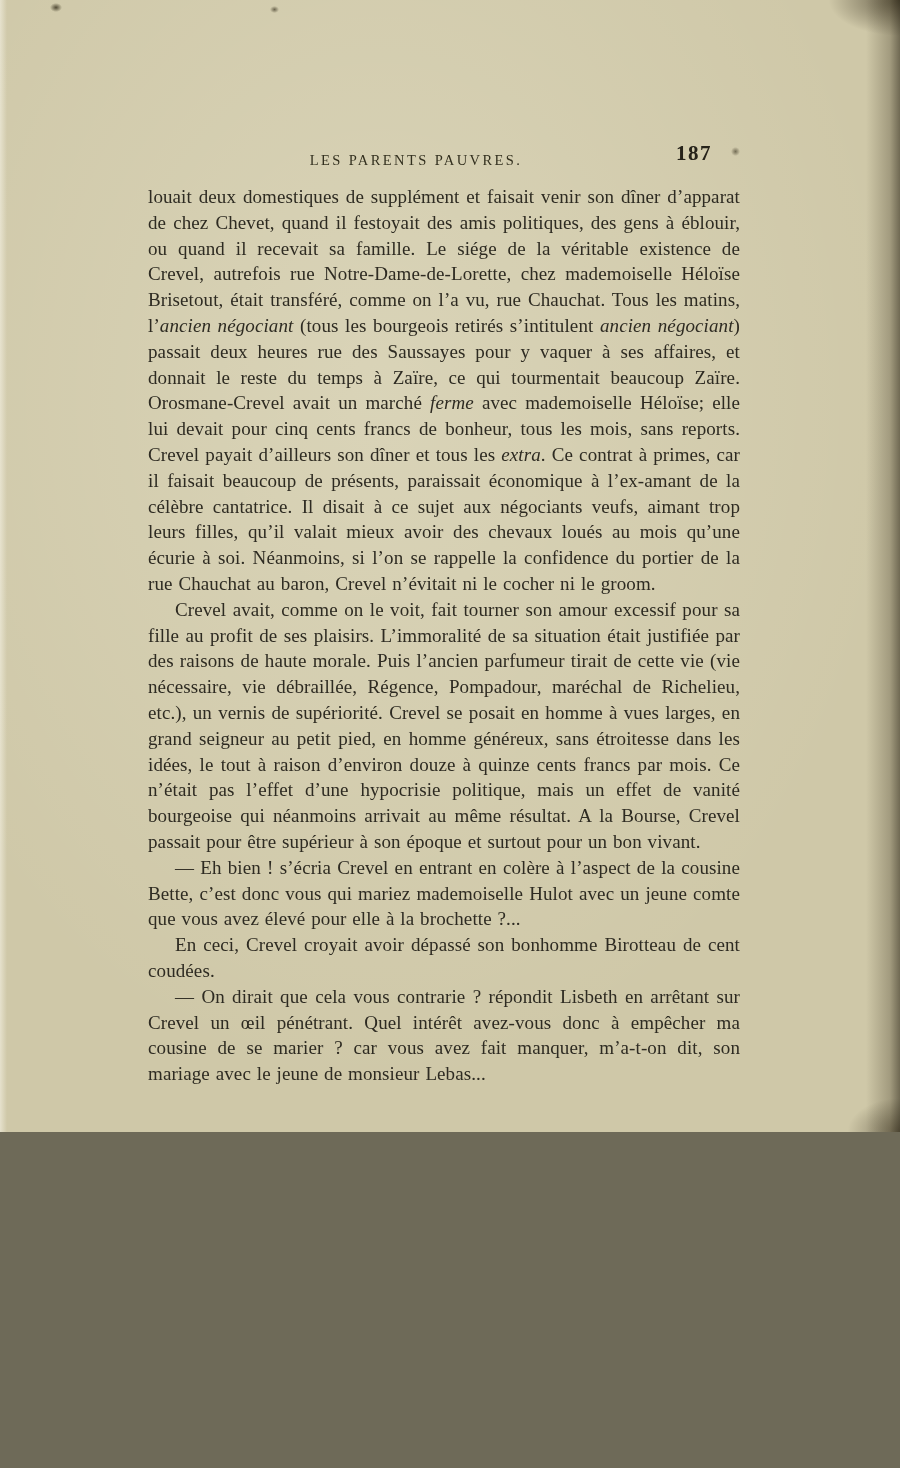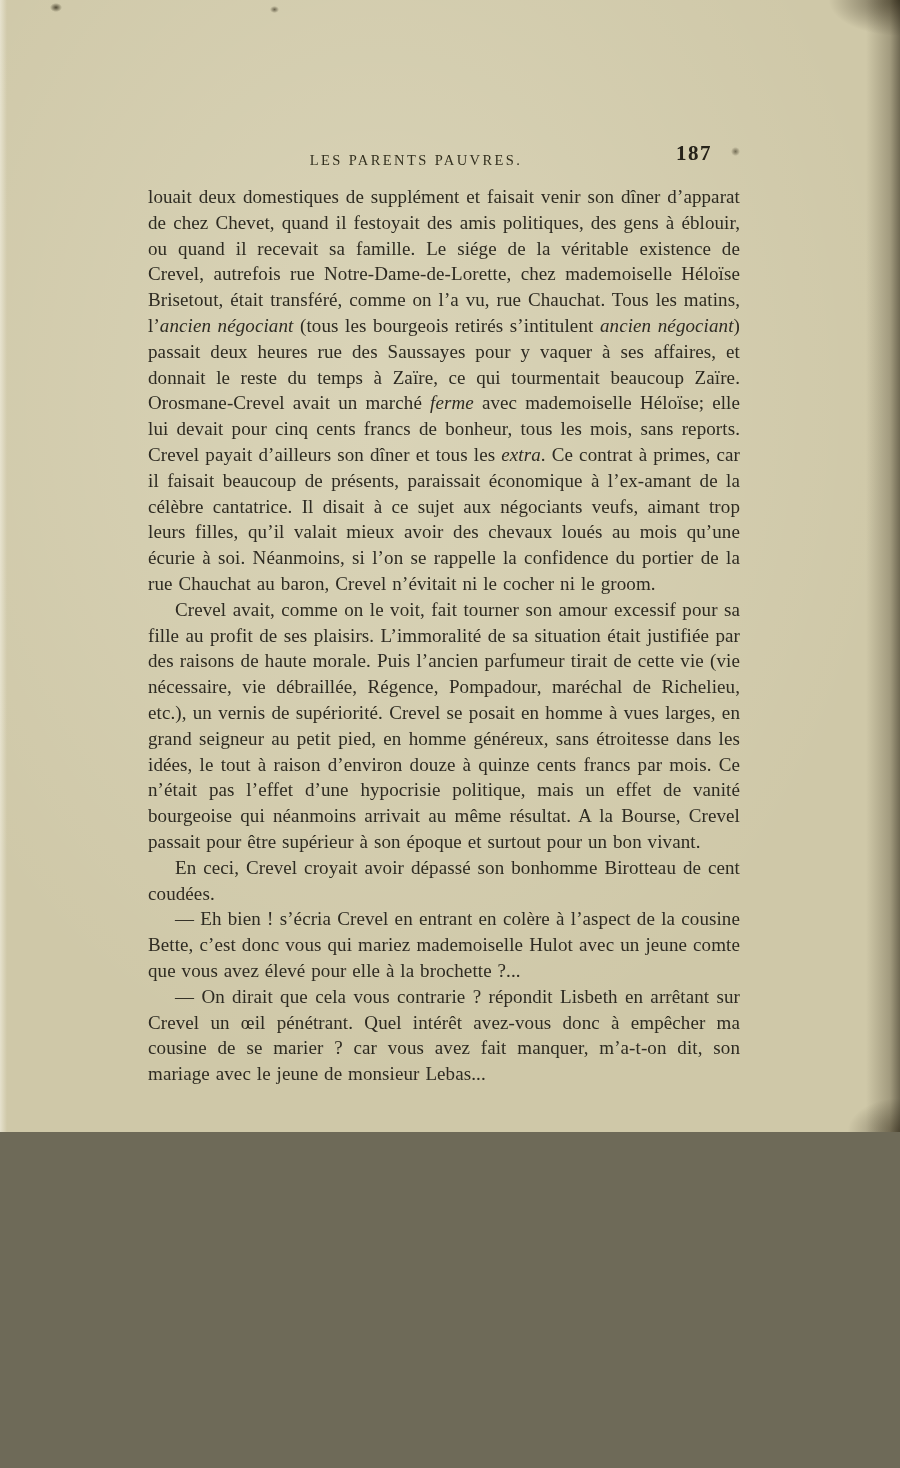--- a/index.html
+++ b/index.html
@@ -56,17 +56,17 @@
   <div class="blemish b3"></div>
 
   <div class="header">
     <span class="running-title">LES PARENTS PAUVRES.</span>
     <span class="page-number">187</span>
   </div>
 
   <div class="body-text">
       <p><span>louait deux domestiques de supplément et faisait venir son dîner d’apparat de chez Chevet, quand il festoyait des amis politiques, des gens à éblouir, ou quand il recevait sa famille. Le siége de la véritable existence de Crevel, autrefois rue Notre-Dame-de-Lorette, chez mademoiselle Héloïse Brisetout, était transféré, comme on l’a vu, rue Chauchat. Tous les matins, l’</span><span class="it">ancien négociant</span><span> (tous les bourgeois retirés s’intitulent </span><span class="it">ancien négociant</span><span>) passait deux heures rue des Saussayes pour y vaquer à ses affaires, et donnait le reste du temps à Zaïre, ce qui tourmentait beaucoup Zaïre. Orosmane-Crevel avait un marché </span><span class="it">ferme</span><span> avec mademoiselle Héloïse; elle lui devait pour cinq cents francs de bonheur, tous les mois, sans reports. Crevel payait d’ailleurs son dîner et tous les </span><span class="it">extra</span><span>. Ce contrat à primes, car il faisait beaucoup de présents, paraissait économique à l’ex-amant de la célèbre cantatrice. Il disait à ce sujet aux négociants veufs, aimant trop leurs filles, qu’il valait mieux avoir des chevaux loués au mois qu’une écurie à soi. Néanmoins, si l’on se rappelle la confidence du portier de la rue Chauchat au baron, Crevel n’évitait ni le cocher ni le groom.</span></p>
       <p class="indent"><span>Crevel avait, comme on le voit, fait tourner son amour excessif pour sa fille au profit de ses plaisirs. L’immoralité de sa situation était justifiée par des raisons de haute morale. Puis l’ancien parfumeur tirait de cette vie (vie nécessaire, vie débraillée, Régence, Pompadour, maréchal de Richelieu, etc.), un vernis de supériorité. Crevel se posait en homme à vues larges, en grand seigneur au petit pied, en homme généreux, sans étroitesse dans les idées, le tout à raison d’environ douze à quinze cents francs par mois. Ce n’était pas l’effet d’une hypocrisie politique, mais un effet de vanité bourgeoise qui néanmoins arrivait au même résultat. A la Bourse, Crevel passait pour être supérieur à son époque et surtout pour un bon vivant.</span></p>
+      <p class="indent"><span>— Eh bien ! s’écria Crevel en entrant en colère à l’aspect de la cousine Bette, c’est donc vous qui mariez mademoiselle Hulot avec un jeune comte que vous avez élevé pour elle à la brochette ?...</span></p>
       <p class="indent"><span>En ceci, Crevel croyait avoir dépassé son bonhomme Birotteau de cent coudées.</span></p>
-      <p class="indent"><span>— Eh bien ! s’écria Crevel en entrant en colère à l’aspect de la cousine Bette, c’est donc vous qui mariez mademoiselle Hulot avec un jeune comte que vous avez élevé pour elle à la brochette ?...</span></p>
       <p class="indent"><span>— On dirait que cela vous contrarie ? répondit Lisbeth en arrêtant sur Crevel un œil pénétrant. Quel intérêt avez-vous donc à empêcher ma cousine de se marier ? car vous avez fait manquer, m’a-t-on dit, son mariage avec le jeune de monsieur Lebas...</span></p>
     </div>
 </div>
 
 </body></html>

